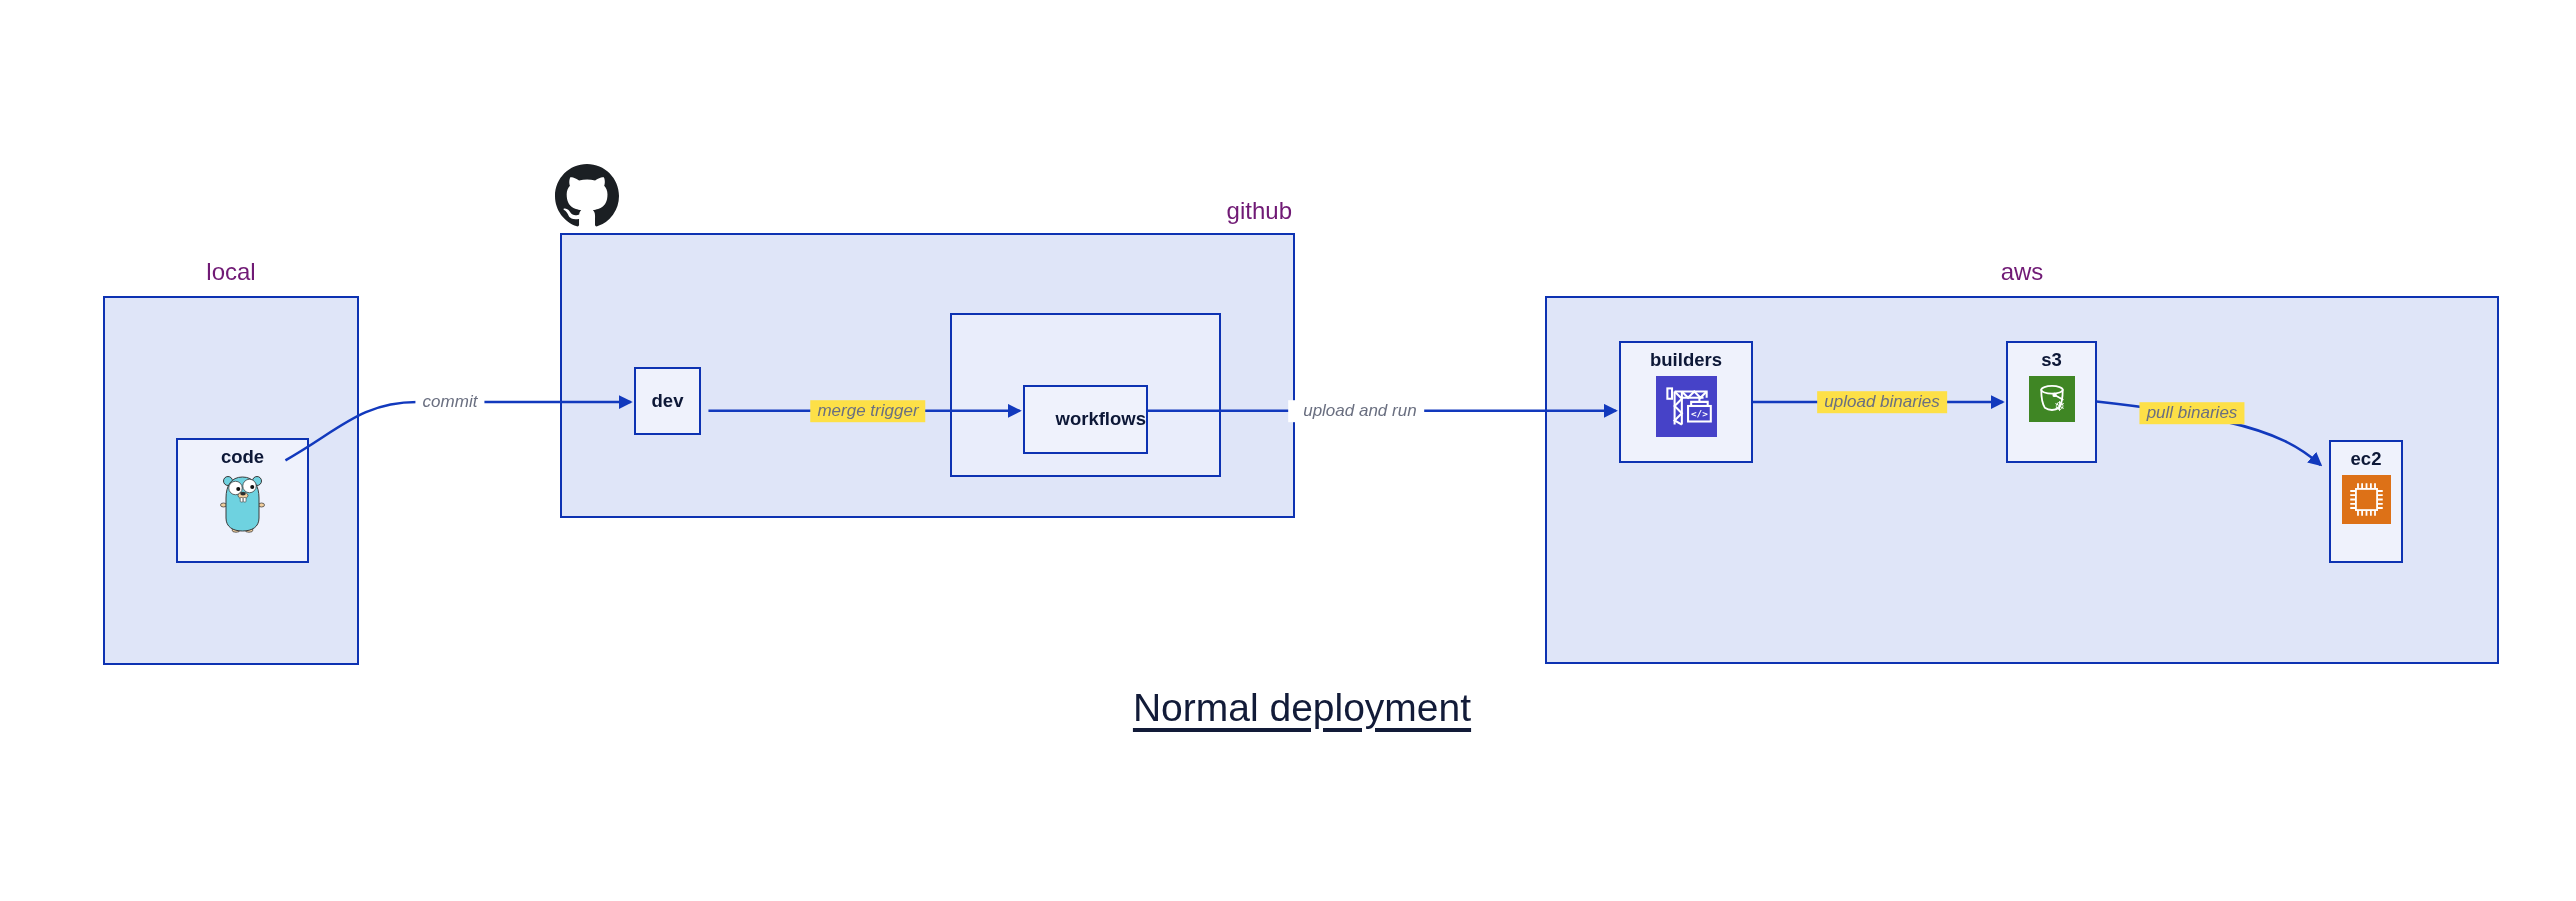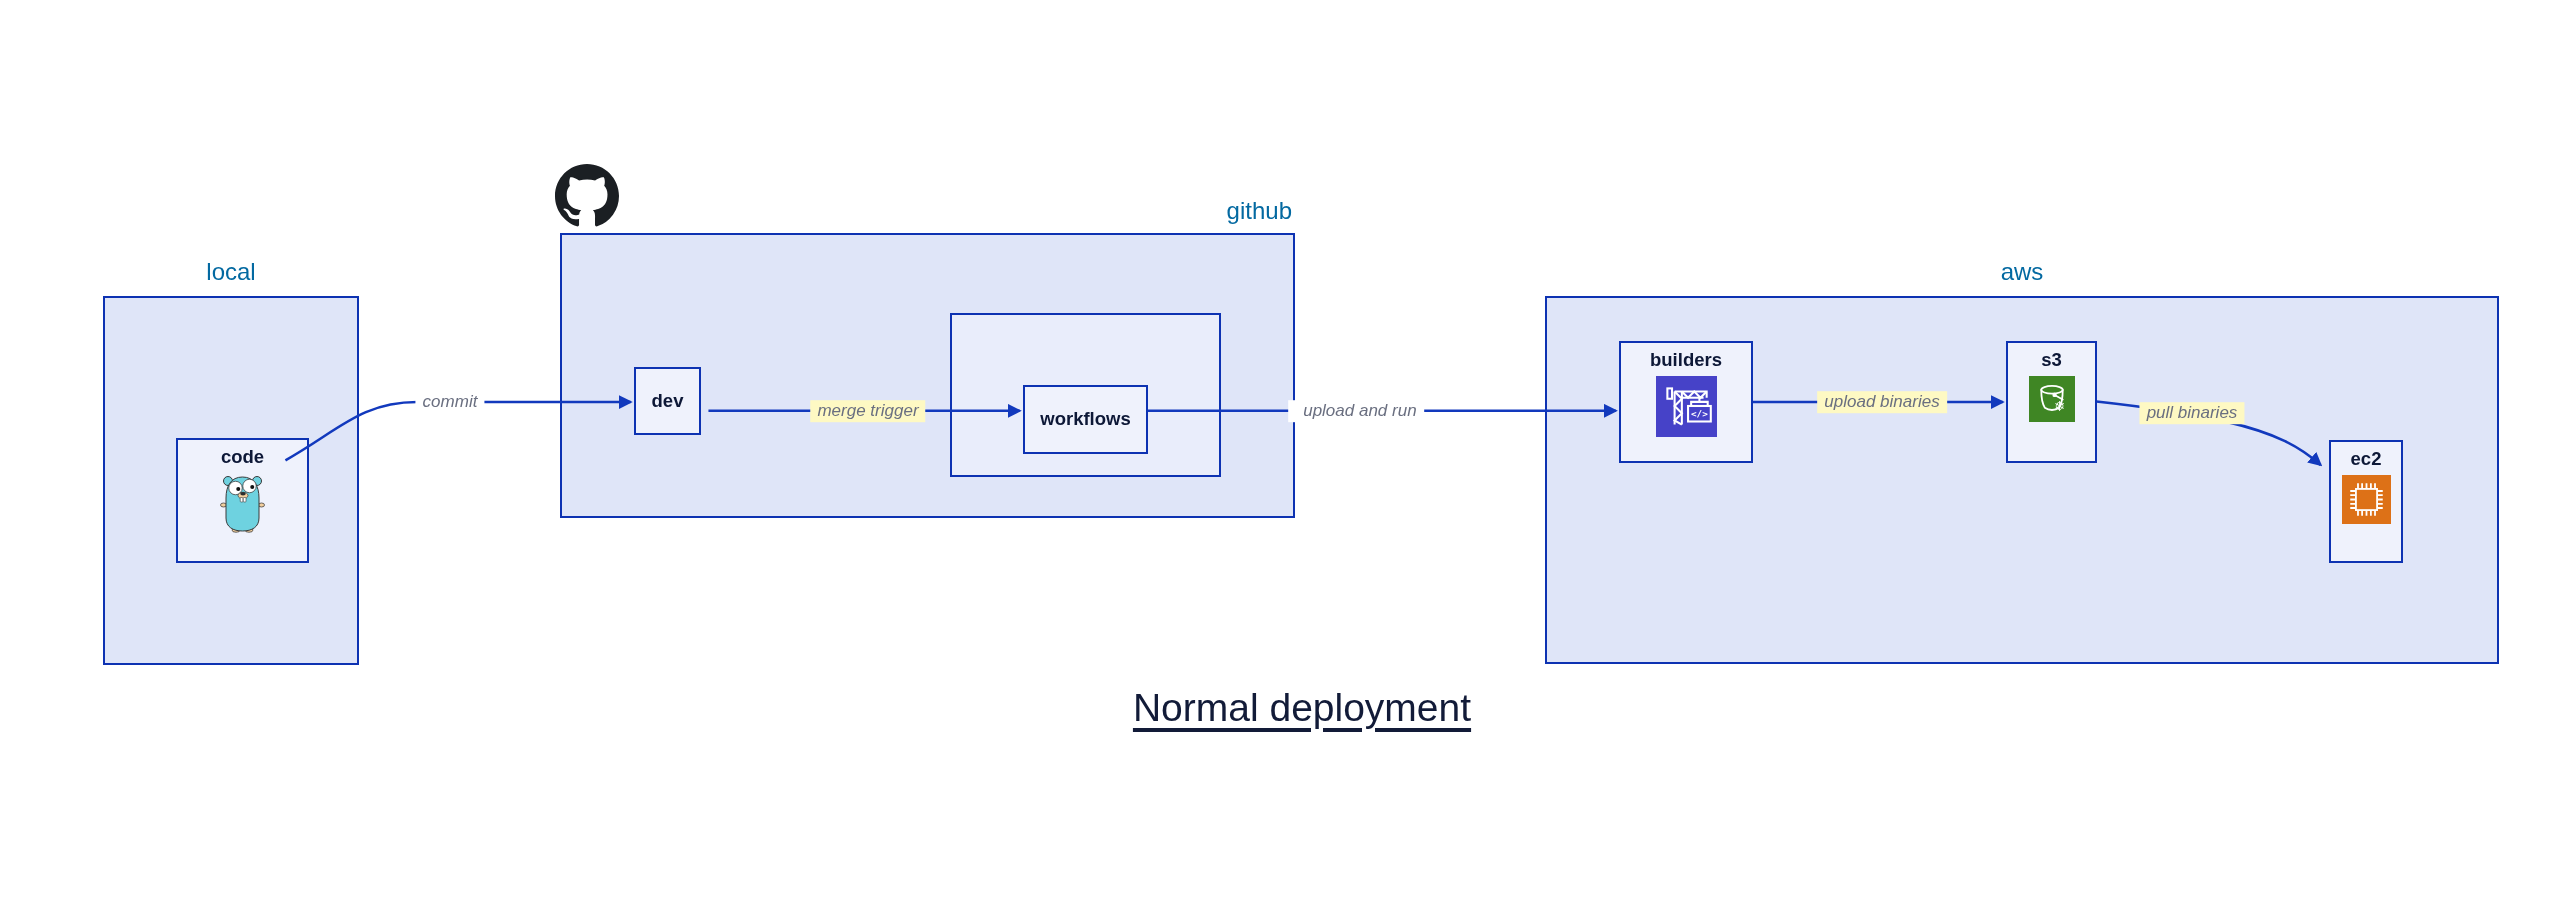--- a/index.html
+++ b/index.html
@@ -10,29 +10,29 @@
   .box{position:absolute;box-sizing:border-box;border:2.1px solid #0d32b2;}
   .container-box{background:#dfe5f8;z-index:1;}
   .master-box{background:#e9edfb;z-index:2;}
   .leaf{background:#eff2fc;z-index:3;display:flex;flex-direction:column;align-items:center;}
   .leaf.center{justify-content:center;}
 
   .node-label{font-weight:bold;font-size:18.5px;color:#0d1837;line-height:20.6px;}
   .leaf:not(.center) .node-label{margin-top:7.2px;}
   .icon-slot{margin-top:5.2px;line-height:0;}
 
-  .ctr-label{position:absolute;font-size:24px;color:#0369a1;line-height:26px;z-index:1;}
+  .ctr-label{position:absolute;font-size:24px;color:#701a75;line-height:26px;z-index:1;}
   .ta-c{text-align:center;} .ta-r{text-align:right;}
 
   .edge-svg{position:absolute;left:0;top:0;z-index:5;pointer-events:none;}
   .edge-label{position:absolute;z-index:6;transform:translate(-50%,-50%);
       font-size:17px;font-style:italic;color:#6a6f80;line-height:21.6px;
       padding:0 7.2px;white-space:nowrap;}
   .bg-white{background:#ffffff;}
-  .bg-lav{background:#fef9c3;}
+  .bg-lav{background:#fde047;}
 
   .gh-logo{position:absolute;left:555px;top:164px;z-index:2;line-height:0;}
 
   .diagram-title{position:absolute;left:0;top:686px;width:100%;text-align:center;z-index:1;
       font-size:39px;color:#121b38;
       text-decoration:underline;text-decoration-thickness:3.6px;text-underline-offset:7.2px;}
 </style>
 </head>
 <body>
 
@@ -76,21 +76,21 @@
           <rect x="46.5" y="49" width="5.5" height="9" rx="1.5" fill="#ffffff" stroke-width="1.2"></rect>
         </g>
       </svg>
     </div>
   </div>
 
   <div class="box leaf center" style="left:634px;top:367px;width:67px;height:68px;">
     <div class="node-label">dev</div>
   </div>
 
-  <div class="box leaf center" style="left:1023px;top:385px;width:125px;height:69px;">
+  <div class="box leaf center" style="left:1023px;top:385px;width:125px;height:69px;align-items:flex-end;">
     <div class="node-label">workflows</div>
   </div>
 
   <div class="box leaf" style="left:1619px;top:341px;width:134px;height:122px;">
     <div class="node-label">builders</div>
     <div class="icon-slot">
       <svg width="61" height="61" viewBox="0 0 118 118">
         <rect width="118" height="118" fill="#4642c8"></rect>
         <g stroke="#ffffff" stroke-width="4" fill="none">
           <rect x="22" y="24" width="9" height="20"></rect>

